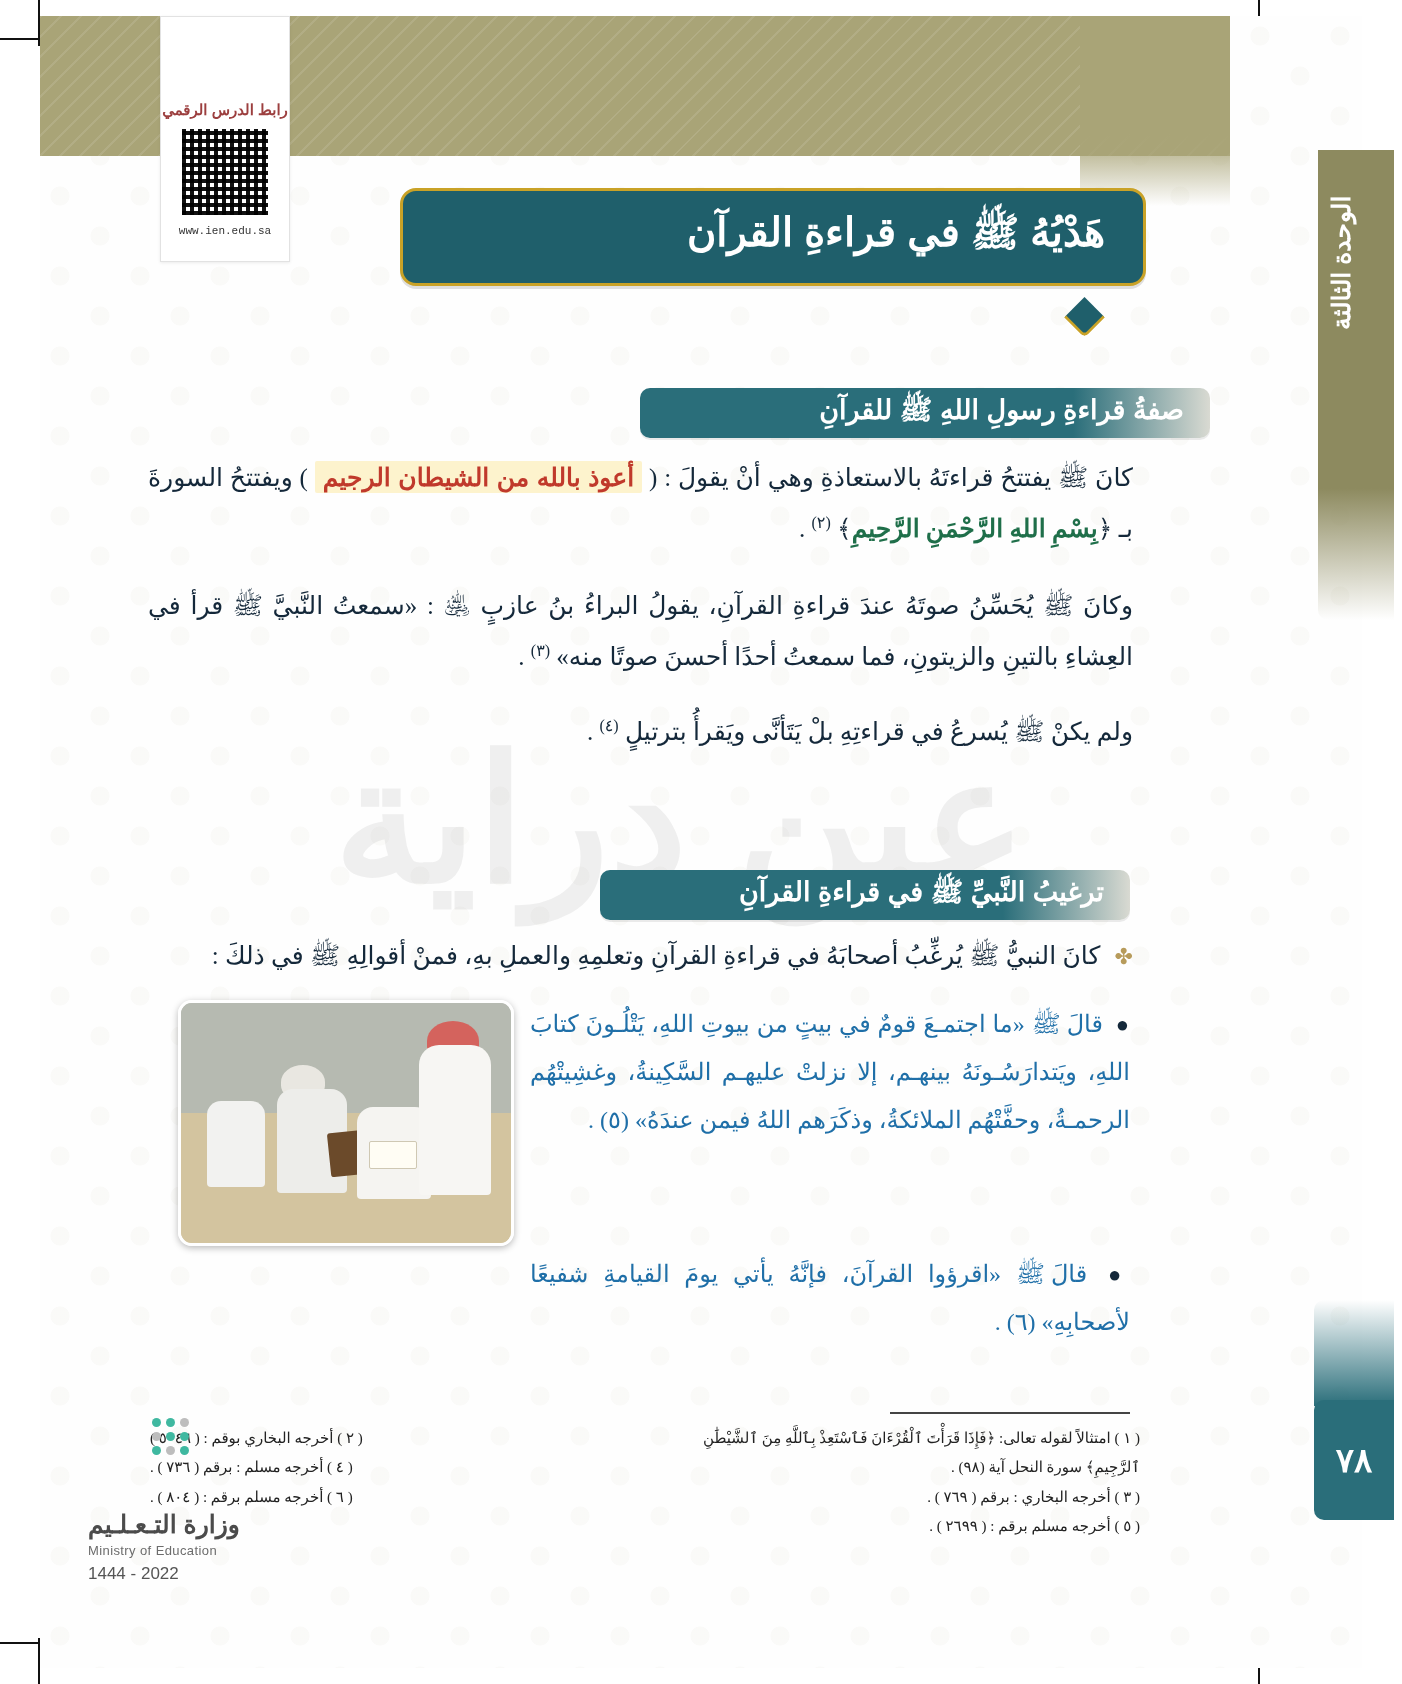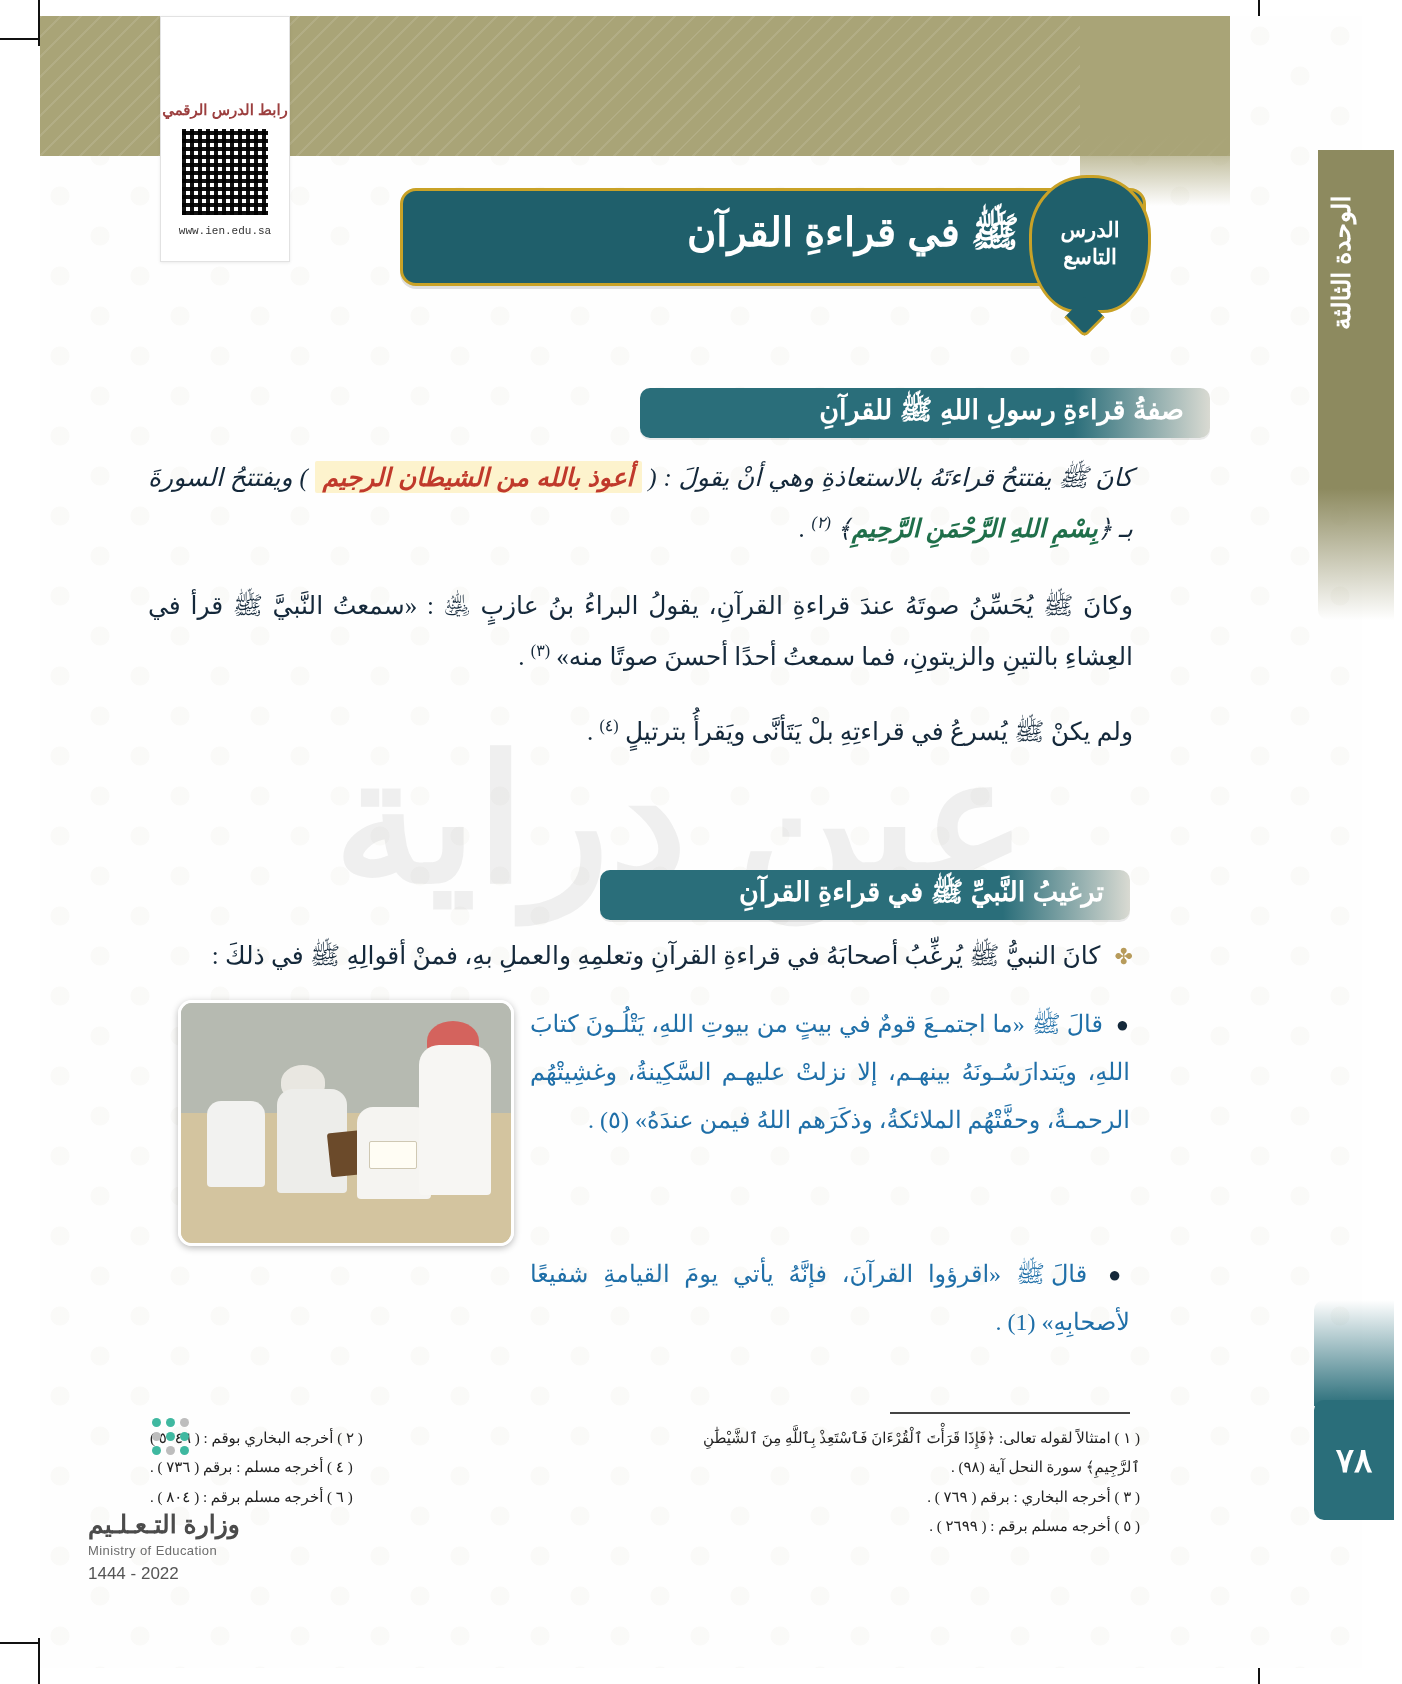--- a/index.html
+++ b/index.html
@@ -123,21 +123,21 @@
   }
   #sec1{left:640px;top:388px;width:570px;}
   #sec2{left:600px;top:862px;width:530px;margin-top:8px;}
 
   
   .para{
     position:absolute;text-align:justify;direction:rtl;
     font-size:25px;line-height:2.05;color:#14283a;
     font-family:"Liberation Serif", serif;
   }
-  #p1{left:148px;top:452px;width:985px;font-style:italic;}
+  #p1{left:148px;top:452px;width:985px;}
   #p2{left:148px;top:580px;width:985px;}
   #p3{left:148px;top:706px;width:985px;}
 
   .hl{
     background:#fdf3cd;color:#c0392b;font-weight:bold;
     padding:2px 8px;border-radius:2px;
     font-family:"Liberation Sans", sans-serif;
   }
   .quran{color:#1f6f4a;font-weight:bold;}
   .sup{font-size:16px;vertical-align:super;}
@@ -248,24 +248,20 @@
 <div class="side-tab-label">الوحدة الثالثة</div>
 
 <div class="qr-card">
   <div class="qr-caption">رابط الدرس الرقمي</div>
   <div class="qr-img"></div>
   <div class="qr-url">www.ien.edu.sa</div>
 </div>
 
 <div class="lesson-banner">
   <div class="ttl">هَدْيُهُ ﷺ في قراءةِ القرآن</div>
-  <div class="lesson-badge">
-    <span>الدرس</span>
-    <span>التاسع</span>
-  </div>
   <div class="badge-tail"></div>
 </div>
 
 <div class="sec-head" id="sec1">
   <span>صفةُ قراءةِ رسولِ اللهِ ﷺ للقرآنِ</span>
 </div>
 
 <div class="para" id="p1">
   كانَ ﷺ يفتتحُ قراءتَهُ بالاستعاذةِ وهي أنْ يقولَ : (
   <span class="hl">أعوذ بالله من الشيطان الرجيم</span>
@@ -304,21 +300,21 @@
   <div class="f4"></div>
 </div>
 
 <div class="bullet-block" id="b1">
   <span class="dot">●</span>
   <span>قالَ ﷺ «ما اجتمـعَ قومٌ في بيتٍ من بيوتِ اللهِ، يَتْلُـونَ كتابَ اللهِ، ويَتدارَسُـونَهُ بينهـم، إلا نزلتْ عليهـم السَّكِينةُ، وغشِيتْهُم الرحمـةُ، وحفَّتْهُم الملائكةُ، وذكَرَهم اللهُ فيمن عندَهُ» (٥) .</span>
 </div>
 
 <div class="bullet-block" id="b2">
   <span class="dot">●</span>
-  <span>قالَ ﷺ «اقرؤوا القرآنَ، فإنَّهُ يأتي يومَ القيامةِ شفيعًا لأصحابِهِ» (1) .</span>
+  <span>قالَ ﷺ «اقرؤوا القرآنَ، فإنَّهُ يأتي يومَ القيامةِ شفيعًا لأصحابِهِ» (٦) .</span>
 </div>
 
 <div class="fn-rule"></div>
 
 <div class="fn-col" id="fnRight">
   <div>( ١ ) امتثالاً لقوله تعالى: ﴿فَإِذَا قَرَأْتَ ٱلْقُرْءَانَ فَٱسْتَعِذْ بِٱللَّهِ مِنَ ٱلشَّيْطَٰنِ ٱلرَّجِيمِ﴾ سورة النحل آية (٩٨) .</div>
   <div>( ٣ ) أخرجه البخاري : برقم ( ٧٦٩ ) .</div>
   <div>( ٥ ) أخرجه مسلم برقم : ( ٢٦٩٩ ) .</div>
 </div>
 

